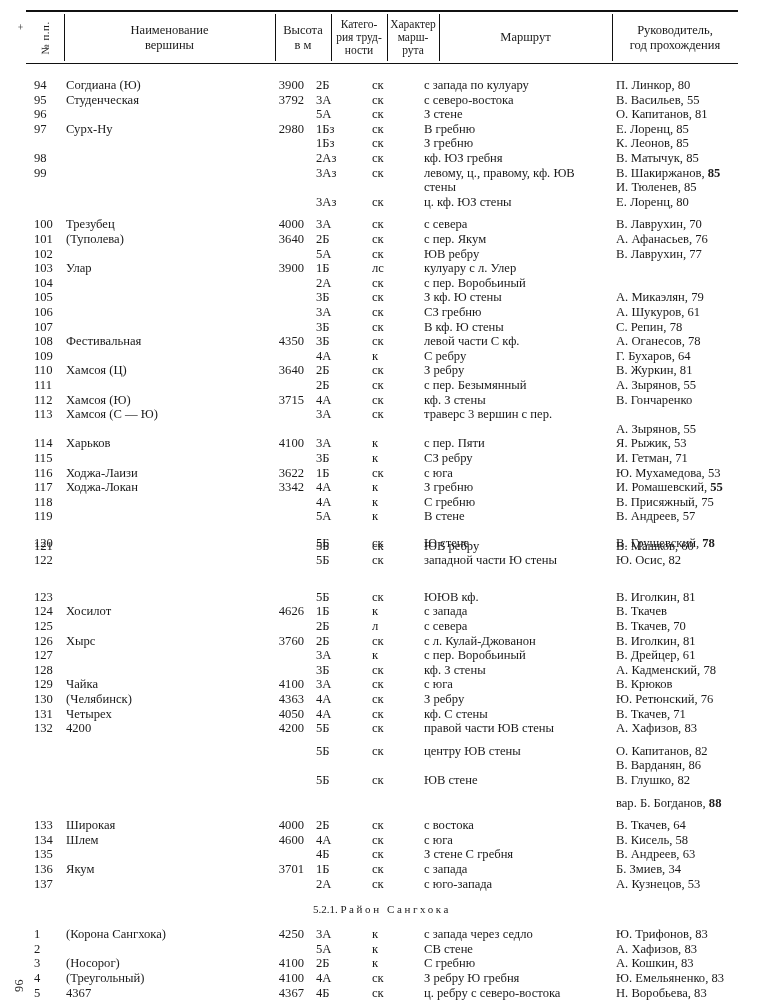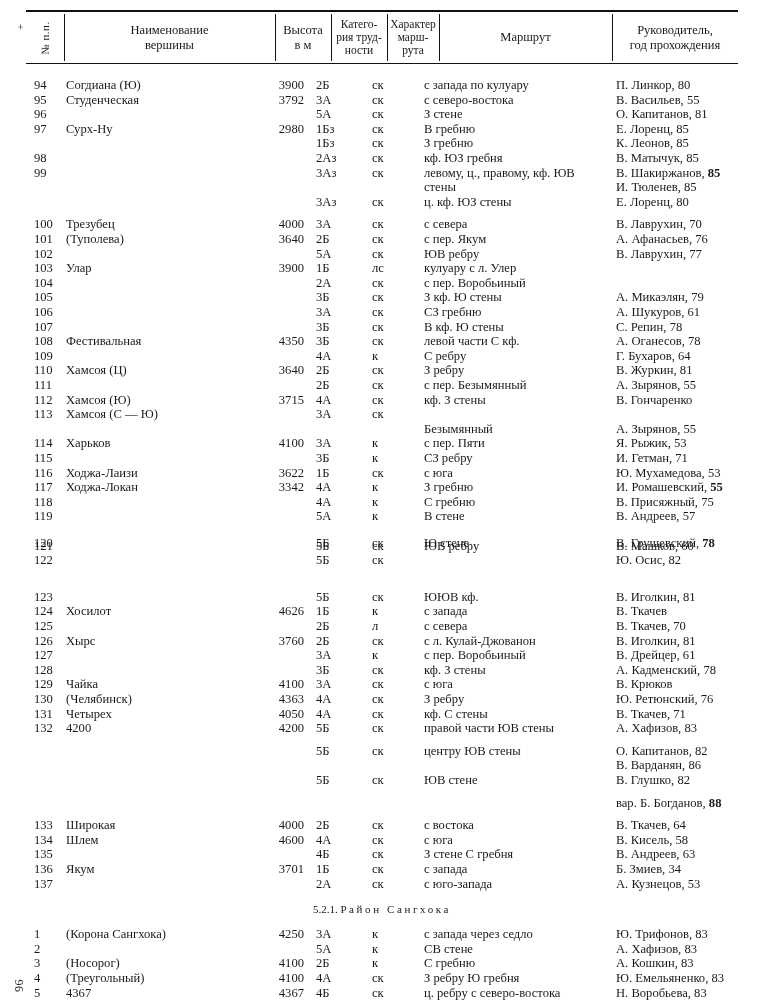--- a/index.html
+++ b/index.html
@@ -380,29 +380,29 @@
         <div class="c-char">ск</div>
         <div class="c-route">кф. З стены</div>
         <div class="c-leader">В. Гончаренко</div>
       </div>
       <div class="row" style="top: 407.2px;">
         <div class="c-num">113</div>
         <div class="c-name">Хамсоя (С — Ю)</div>
         <div class="c-alt"></div>
         <div class="c-cat">3А</div>
         <div class="c-char">ск</div>
+        <div class="c-route">траверс 3 вершин с пер.</div>
         <div class="c-leader"></div>
       </div>
       <div class="row" style="top: 421.8px;">
         <div class="c-num"></div>
         <div class="c-name"></div>
         <div class="c-alt"></div>
         <div class="c-cat"></div>
         <div class="c-char"></div>
-        <div class="c-route">Безымянный</div>
         <div class="c-leader">А. Зырянов, 55</div>
       </div>
       <div class="row" style="top: 436.4px;">
         <div class="c-num">114</div>
         <div class="c-name">Харьков</div>
         <div class="c-alt">4100</div>
         <div class="c-cat">3А</div>
         <div class="c-char">к</div>
         <div class="c-route">с пер. Пяти</div>
         <div class="c-leader">Я. Рыжик, 53</div>
@@ -469,20 +469,21 @@
         <div class="c-char">ск</div>
         <div class="c-route">ЮВ ребру</div>
         <div class="c-leader">В. Машков, 60</div>
       </div>
       <div class="row" style="top: 553.2px;">
         <div class="c-num">122</div>
         <div class="c-name"></div>
         <div class="c-alt"></div>
         <div class="c-cat">5Б</div>
         <div class="c-char">ск</div>
+        <div class="c-route">западной части Ю стены</div>
         <div class="c-leader">Ю. Осис, 82</div>
       </div>
       <div class="row" style="top: 589.8px;">
         <div class="c-num">123</div>
         <div class="c-name"></div>
         <div class="c-alt"></div>
         <div class="c-cat">5Б</div>
         <div class="c-char">ск</div>
         <div class="c-route">ЮЮВ кф.</div>
         <div class="c-leader">В. Иголкин, 81</div>

